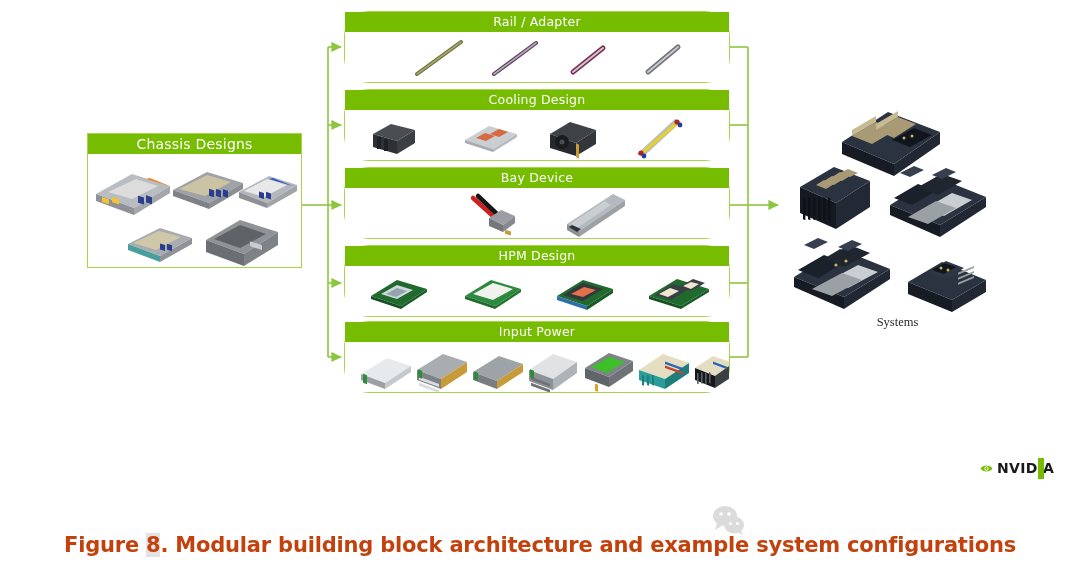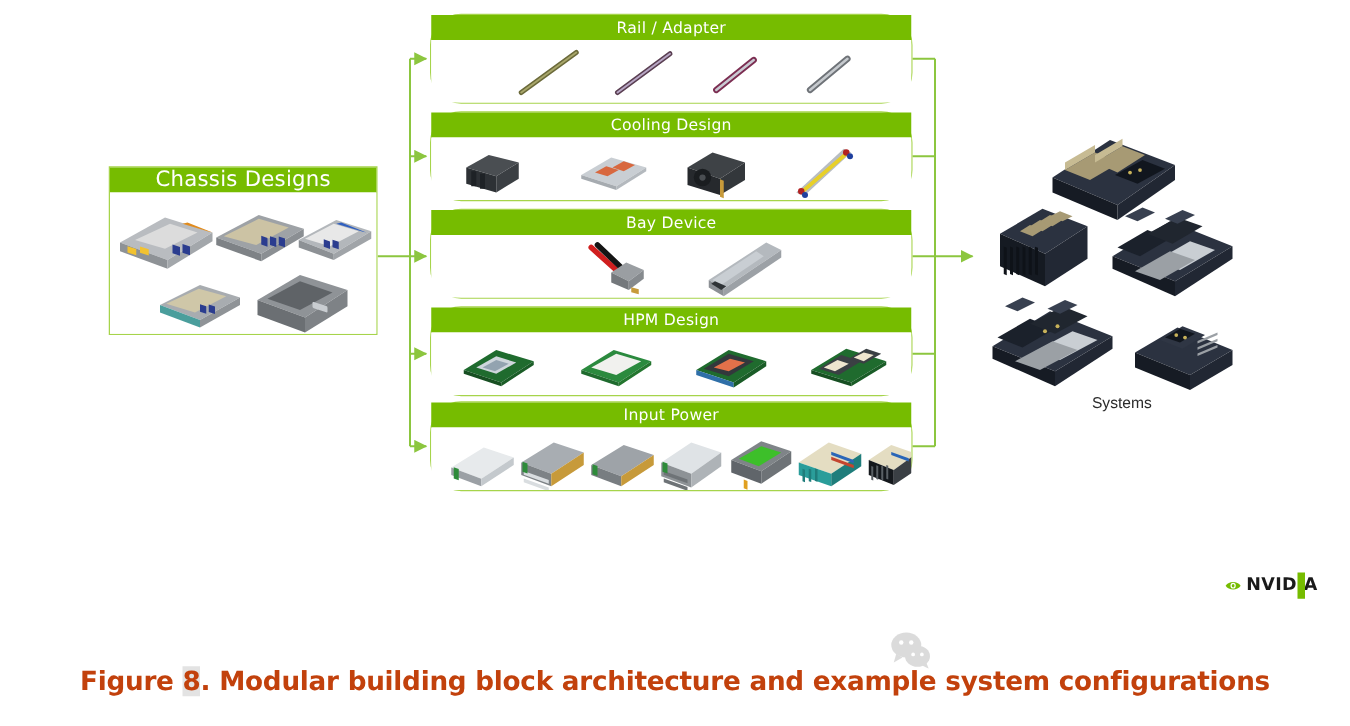--- a/index.html
+++ b/index.html
@@ -15,38 +15,38 @@
   .box{position:absolute;box-sizing:border-box;border:1px solid #a6d44b;background:#fff;}
   .box-hd{
     background:#76bc00;color:#fff;text-align:center;
     font-size:12.5px;line-height:20px;height:20px;letter-spacing:.2px;
     font-family:"DejaVu Sans", sans-serif;
   }
   .box-body{position:relative;background:#fff;height:calc(100% - 20px);}
 
   
   #chassis{left:87px;top:133px;width:215px;height:135px;}
-  #chassis .box-hd{font-size:17px;}
+  #chassis .box-hd{font-size:14px;}
 
   
   .mid{left:344px;width:386px;border-radius:25px;}
   #rail   {top:11px;  height:72px;}
   #cooling{top:89px;  height:72px;}
   #bay    {top:167px; height:72px;}
   #hpm    {top:245px; height:72px;}
   #power  {top:321px; height:72px;}
 
   
   .conn{position:absolute;left:0;top:0;width:1080px;height:500px;pointer-events:none;}
 
   
   #systems-group{position:absolute;left:790px;top:95px;width:215px;height:240px;}
   .sys-label{
     position:absolute;left:790px;top:315px;width:215px;text-align:center;
-    font-size:12.5px;color:#2b2b2b;font-family:Liberation Sans, sans-serif;
+    font-size:12.5px;color:#2b2b2b;font-family:Liberation Serif, serif;
   }
 
   
   #nv-logo{position:absolute;left:980px;top:460px;display:flex;align-items:center;gap:4px;}
   #nv-eye{width:13px;height:9px;}
   #nv-word{font-family:"DejaVu Sans", sans-serif;font-size:14px;font-weight:bold;color:#1a1a1a;letter-spacing:.3px;}
   #nv-bar{position:absolute;left:1038px;top:458px;width:6px;height:21px;background:#76bc00;}
 
   
   #caption{

